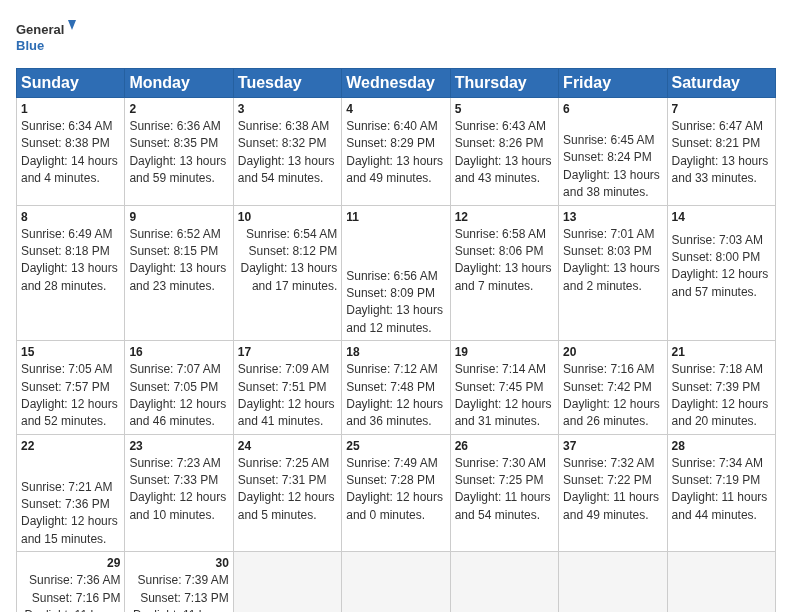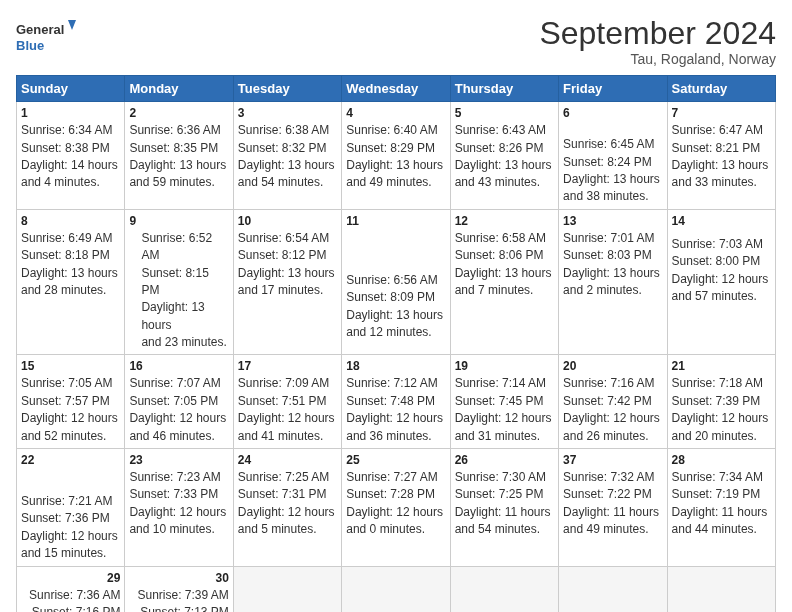--- a/index.html
+++ b/index.html
@@ -45,21 +45,21 @@
       flex: 1;
       border-collapse: collapse;
       width: 100%;
       table-layout: fixed;
       font-size: 10.5px;
     }
     .calendar thead th {
       background: #2e6db4;
       color: #fff;
       padding: 5px 4px;
-      font-size: 13px;
+      font-size: 16px;
       font-weight: bold;
       text-align: left;
       border: 1px solid #2560a0;
     }
     .calendar tbody td {
       border: 1px solid #ccc;
       vertical-align: top;
       padding: 4px 4px 3px 4px;
       background: #fff;
       height: 76px;
@@ -92,24 +92,20 @@
 
 <div class="page">
   <div class="header">
     <div class="logo">
   <svg width="60" height="44" viewBox="0 0 60 44">
     <text x="0" y="18" font-size="13" font-weight="bold" font-family="Arial" fill="#333">General</text>
     <text x="0" y="34" font-size="13" font-weight="bold" font-family="Arial" fill="#2e6db4">Blue</text>
     <polygon points="52,4 60,4 56,14" fill="#2e6db4"></polygon>
   </svg>
       </div>
-    <div class="title-block">
-      <div class="main-title">September 2024</div>
-      <div class="subtitle">Tau, Rogaland, Norway</div>
-    </div>
   </div>
 
   <table class="calendar">
     <thead>
       <tr>
       <th>Sunday</th>
           <th>Monday</th>
           <th>Tuesday</th>
           <th>Wednesday</th>
           <th>Thursday</th>
@@ -172,28 +168,28 @@
         <tr class="row-stripe">
           <td>
             <span class="day-num">8</span>
             <div class="day-info" style="white-space: pre-line;">Sunrise: 6:49 AM
 Sunset: 8:18 PM
 Daylight: 13 hours
 and 28 minutes.</div>
           </td>
           <td>
             <span class="day-num">9</span>
-            <div class="day-info" style="white-space: pre-line; margin-left: 12px;">Sunrise: 6:52 AM
+            <div class="day-info" style="white-space: pre-line;">Sunrise: 6:52 AM
 Sunset: 8:15 PM
 Daylight: 13 hours
 and 23 minutes.</div>
           </td>
           <td>
             <span class="day-num">10</span>
-            <div class="day-info" style="white-space: pre-line;">Sunrise: 6:54 AM
+            <div class="day-info" style="white-space: pre-line; text-align: right;">Sunrise: 6:54 AM
 Sunset: 8:12 PM
 Daylight: 13 hours
 and 17 minutes.</div>
           </td>
           <td>
             <span class="day-num">11</span>
             <div class="day-info" style="white-space: pre-line; margin-top: 44px;">Sunrise: 6:56 AM
 Sunset: 8:09 PM
 Daylight: 13 hours
 and 12 minutes.</div>
@@ -288,21 +284,21 @@
           </td>
           <td>
             <span class="day-num">24</span>
             <div class="day-info" style="white-space: pre-line;">Sunrise: 7:25 AM
 Sunset: 7:31 PM
 Daylight: 12 hours
 and 5 minutes.</div>
           </td>
           <td>
             <span class="day-num">25</span>
-            <div class="day-info" style="white-space: pre-line;">Sunrise: 7:27 AM
+            <div class="day-info" style="white-space: pre-line;">Sunrise: 7:49 AM
 Sunset: 7:28 PM
 Daylight: 12 hours
 and 0 minutes.</div>
           </td>
           <td>
             <span class="day-num">26</span>
             <div class="day-info" style="white-space: pre-line;">Sunrise: 7:30 AM
 Sunset: 7:25 PM
 Daylight: 11 hours
 and 54 minutes.</div>

